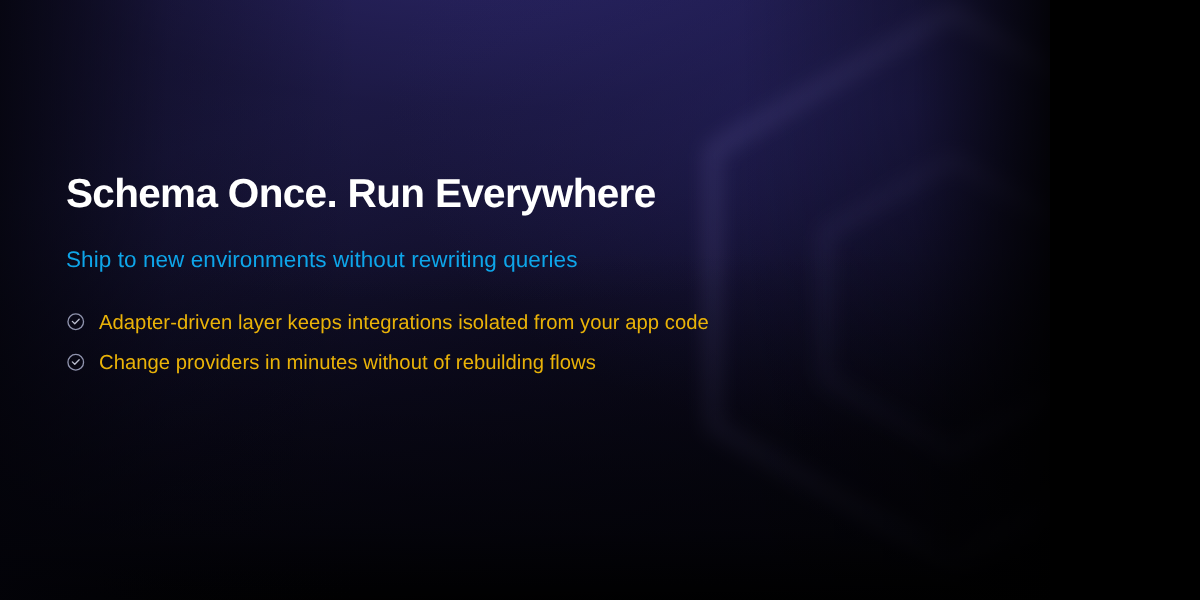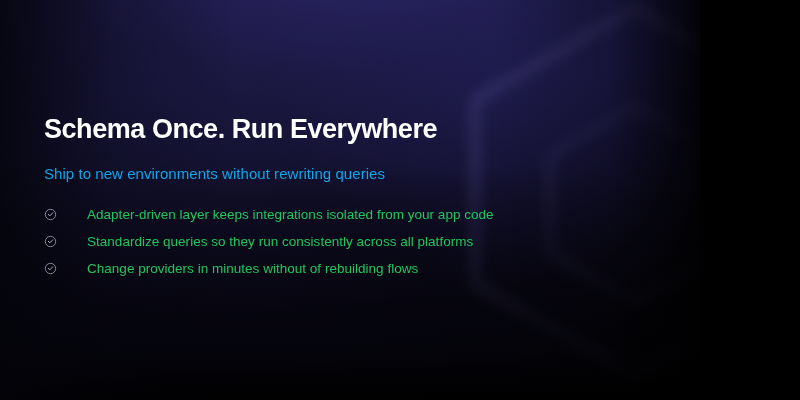--- a/index.html
+++ b/index.html
@@ -98,24 +98,23 @@
     flex: 0 0 auto;
     width: 13px;
     height: 13px;
     margin-right: 9px;
     display: block;
   }
   .bullet-icon svg { display: block; }
   .bullet-text {
     font-size: 13.5px;
     font-weight: 400;
-    color: #22c55e;
+    color: #eab308;
     letter-spacing: 0.02px;
     white-space: nowrap;
-    margin-left: 21px;
   }
 </style>
 </head>
 <body>
 
 <div id="slide">
 
   <div class="bg-layer bg-base"></div>
   <div class="bg-layer bg-glow-top"></div>
   <div class="bg-layer bg-glow-right"></div>
@@ -144,29 +143,20 @@
       <li class="bullet">
         <span class="bullet-icon">
           <svg width="13" height="13" viewBox="0 0 16 16" xmlns="http://www.w3.org/2000/svg" aria-hidden="true">
             <circle cx="8" cy="8" r="6.4" fill="none" stroke="#8f93ad" stroke-width="1.1"></circle>
             <path d="M5.2 7.7 L7.2 9.7 L10.8 5.9" fill="none" stroke="#b9bccd" stroke-width="1.1" stroke-linecap="round" stroke-linejoin="round"></path>
           </svg>
         </span>
         <span class="bullet-text">Adapter-driven layer keeps integrations isolated from your app code</span>
       </li>
 
-      <li class="bullet">
-        <span class="bullet-icon">
-          <svg width="13" height="13" viewBox="0 0 16 16" xmlns="http://www.w3.org/2000/svg" aria-hidden="true">
-            <circle cx="8" cy="8" r="6.4" fill="none" stroke="#8f93ad" stroke-width="1.1"></circle>
-            <path d="M5.2 7.7 L7.2 9.7 L10.8 5.9" fill="none" stroke="#b9bccd" stroke-width="1.1" stroke-linecap="round" stroke-linejoin="round"></path>
-          </svg>
-        </span>
-        <span class="bullet-text">Standardize queries so they run consistently across all platforms</span>
-      </li>
 
       <li class="bullet">
         <span class="bullet-icon">
           <svg width="13" height="13" viewBox="0 0 16 16" xmlns="http://www.w3.org/2000/svg" aria-hidden="true">
             <circle cx="8" cy="8" r="6.4" fill="none" stroke="#8f93ad" stroke-width="1.1"></circle>
             <path d="M5.2 7.7 L7.2 9.7 L10.8 5.9" fill="none" stroke="#b9bccd" stroke-width="1.1" stroke-linecap="round" stroke-linejoin="round"></path>
           </svg>
         </span>
         <span class="bullet-text">Change providers in minutes without of rebuilding flows</span>
       </li>

